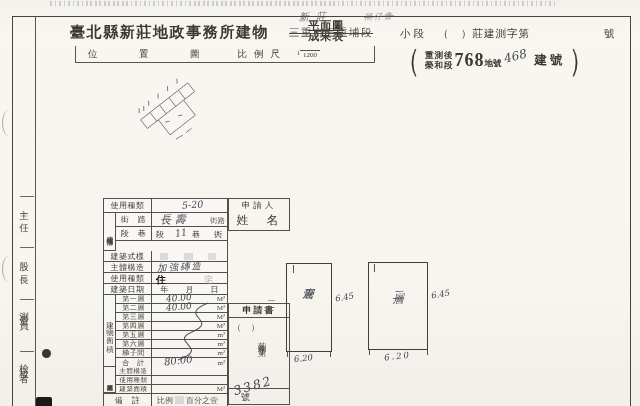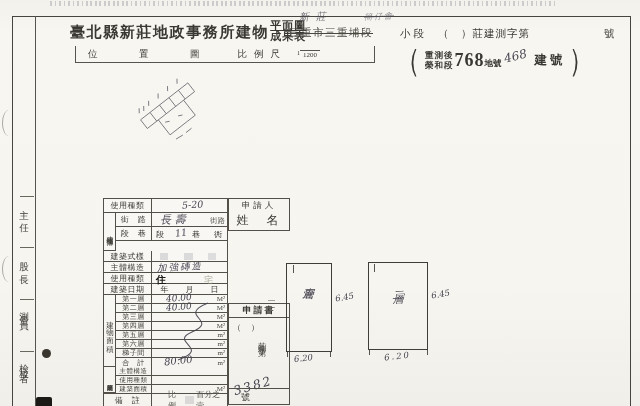--- a/index.html
+++ b/index.html
@@ -53,21 +53,21 @@
   <div class="abs" style="left:20px;top:247px;width:14px;height:0;border-top:1px solid #6a675f;"></div>
   <div class="abs vtext printed" style="left:17px;top:254px;height:48px;font-size:9.5px;letter-spacing:14px;">股長</div>
   <div class="abs" style="left:20px;top:299px;width:14px;height:0;border-top:1px solid #6a675f;"></div>
   <div class="abs vtext printed" style="left:17px;top:304px;height:50px;font-size:9.5px;letter-spacing:5px;">測量員</div>
   <div class="abs" style="left:20px;top:351px;width:14px;height:0;border-top:1px solid #6a675f;"></div>
   <div class="abs vtext printed" style="left:17px;top:356px;height:50px;font-size:9.5px;letter-spacing:5px;">檢校者</div>
 
   <div class="abs blob" style="left:42px;top:349px;width:9px;height:9px;background:#232119;opacity:.9;"></div>
   <div class="abs" style="left:36px;top:397px;width:16px;height:12px;background:#1b1a17;border-radius:2px;"></div>
 
-  <div class="abs" style="left:70px;top:23px;display:flex;align-items:center;">
+  <div class="abs" style="left:70px;top:23px;display:flex;align-items:center;gap:38px;">
     <span class="printed" style="font-size:15px;font-weight:bold;letter-spacing:1.6px;">臺北縣新莊地政事務所建物</span>
     <span style="display:inline-flex;flex-direction:column;margin-left:1px;margin-top:-4px;">
       <span class="printed" style="font-size:11px;font-weight:bold;line-height:11px;letter-spacing:1px;text-decoration:underline;">平面圖</span>
       <span class="printed" style="font-size:11px;font-weight:bold;line-height:11px;letter-spacing:1px;">成果表</span>
     </span>
   </div>
 
   <div class="abs hand" style="left:299px;top:10px;font-size:10px;letter-spacing:7px;opacity:.75;transform:rotate(-2deg);">新莊</div>
   <div class="abs hand strike" style="left:364px;top:11px;font-size:8px;letter-spacing:2px;opacity:.6;transform:rotate(-3deg);">簡仔畬</div>
   <div class="abs printed strike" style="left:289px;top:26px;font-size:10.5px;letter-spacing:1.5px;color:#4a4841;">三重市三重埔段</div>
@@ -256,21 +256,21 @@
           </div>
         <div class="frow" style="height:8px;border-bottom:none;">
             <div class="flabel w36" style="font-size:6.5px;">建築面積</div>
             <div class="fval">
               <span class="unit">M²</span>
             </div>
           </div>
       </div>
     </div>
 
-    <div class="frow r13" style="border-top:1px solid #53504a;gap:11px;">
+    <div class="frow r13" style="border-top:1px solid #53504a;">
       <div class="flabel w48">備　註</div>
       <div class="fval" style="display:flex;align-items:center;">
         <span class="printed" style="font-size:8px;margin-left:5px;color:#57544c;">比例</span>
         <span style="display:inline-block;width:9px;height:8px;margin:0 2px;background:rgba(110,108,118,.2);filter:blur(.4px);"></span>
         <span class="printed" style="font-size:8px;color:#57544c;">百分之壹</span>
       </div>
     </div>
   </div>
 
   <svg class="abs" style="left:150px;top:300px;" width="78" height="64" viewBox="0 0 78 64">

